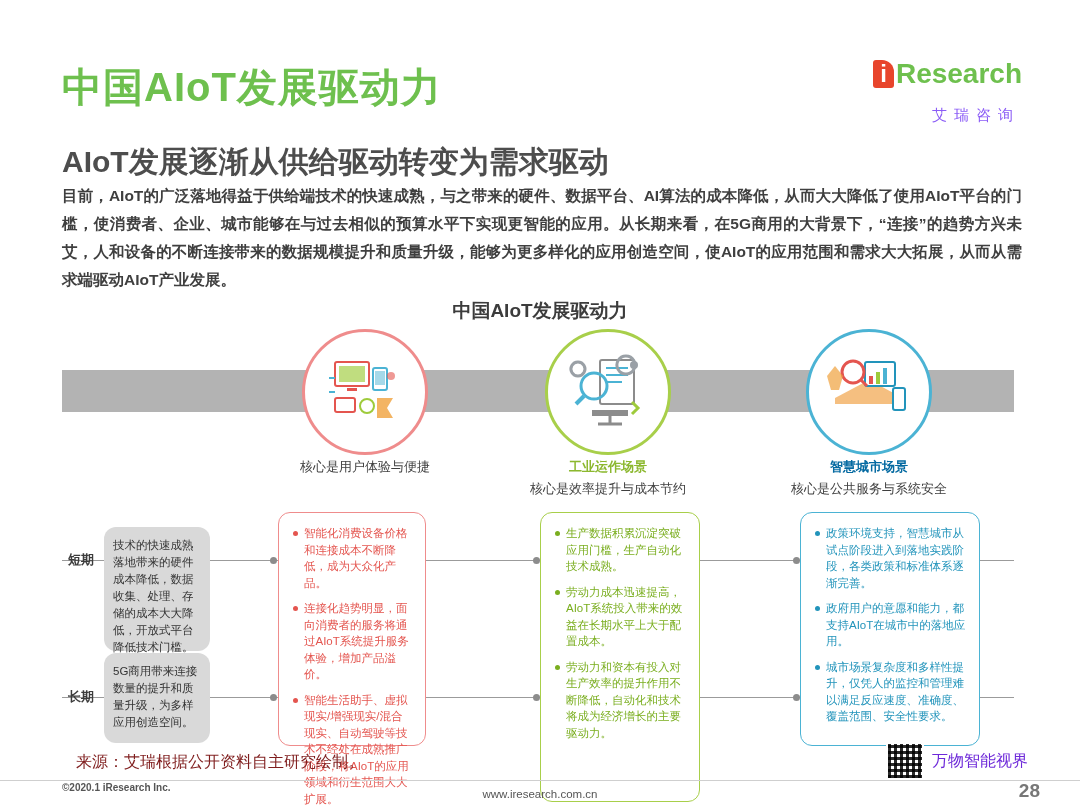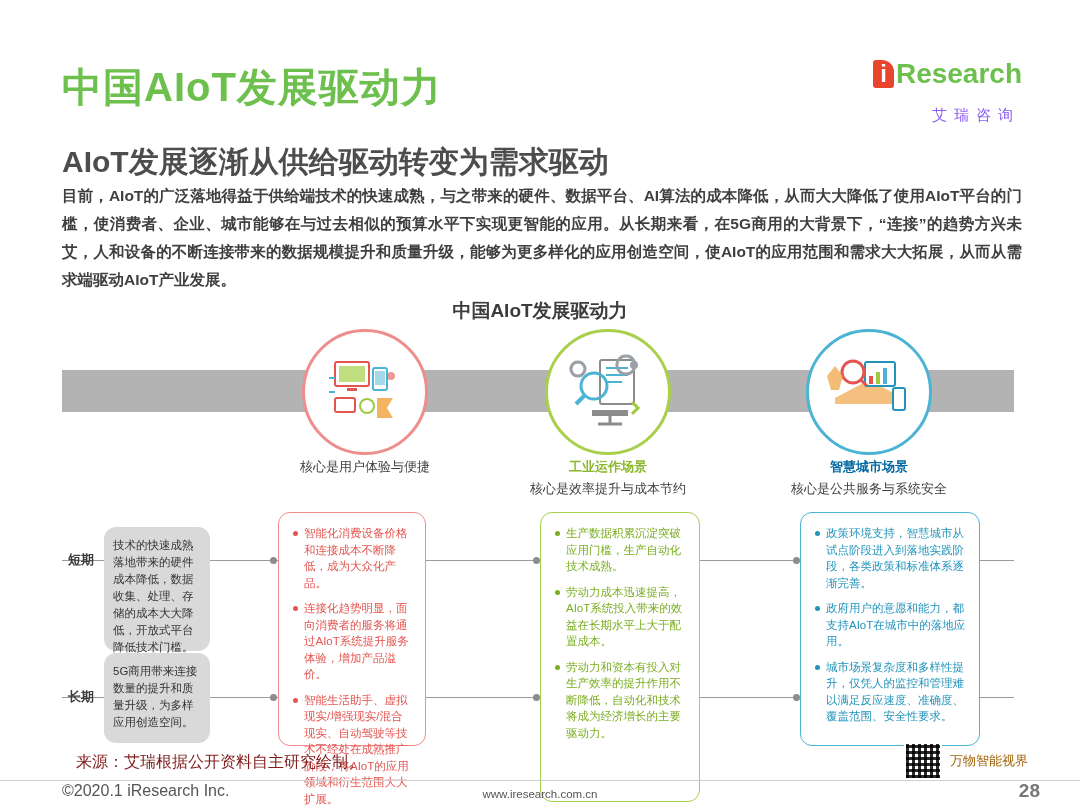--- a/index.html
+++ b/index.html
@@ -121,41 +121,41 @@
   .box-blue li:before{background:#2294bb;}
 
   
   .source{
     position:absolute;left:62px;top:752px;font-size:16px;color:#7f1d1d;margin-left:14px;
   }
   .footline{
     position:absolute;left:0;top:780px;width:1080px;height:1px;background:#cfcfcf;
   }
   .copy{
-    position:absolute;left:62px;top:782px;font-size:16px;color:#555;
+    position:absolute;left:62px;top:782px;font-size:10px;color:#555;font-weight:bold;
   }
   .url{
     position:absolute;left:0;right:0;top:788px;text-align:center;font-size:11.5px;color:#555;
   }
   .pageno{
     position:absolute;right:40px;top:780px;font-size:19px;color:#777;font-weight:bold;
   }
   
   .qr-wrap{
     position:absolute;right:52px;top:742px;display:flex;align-items:center;
   }
   .qr{
     width:34px;height:34px;background:
       repeating-linear-gradient(90deg,#2b2b2b 0 3px,#fff 3px 6px),
       repeating-linear-gradient(0deg,#2b2b2b 0 3px,transparent 3px 6px);
     background-blend-mode:multiply;
     border:2px solid #fff;
   }
   .qr-label{
-    font-size:13px;color:#a16207;margin-left:8px;white-space:nowrap;
+    font-size:16px;color:#6d28d9;margin-left:8px;white-space:nowrap;
   }
 </style>
 </head>
 <body>
 
 <div class="page">
 
   <div class="title-main">中国AIoT发展驱动力</div>
   <div class="title-sub">AIoT发展逐渐从供给驱动转变为需求驱动</div>
 

